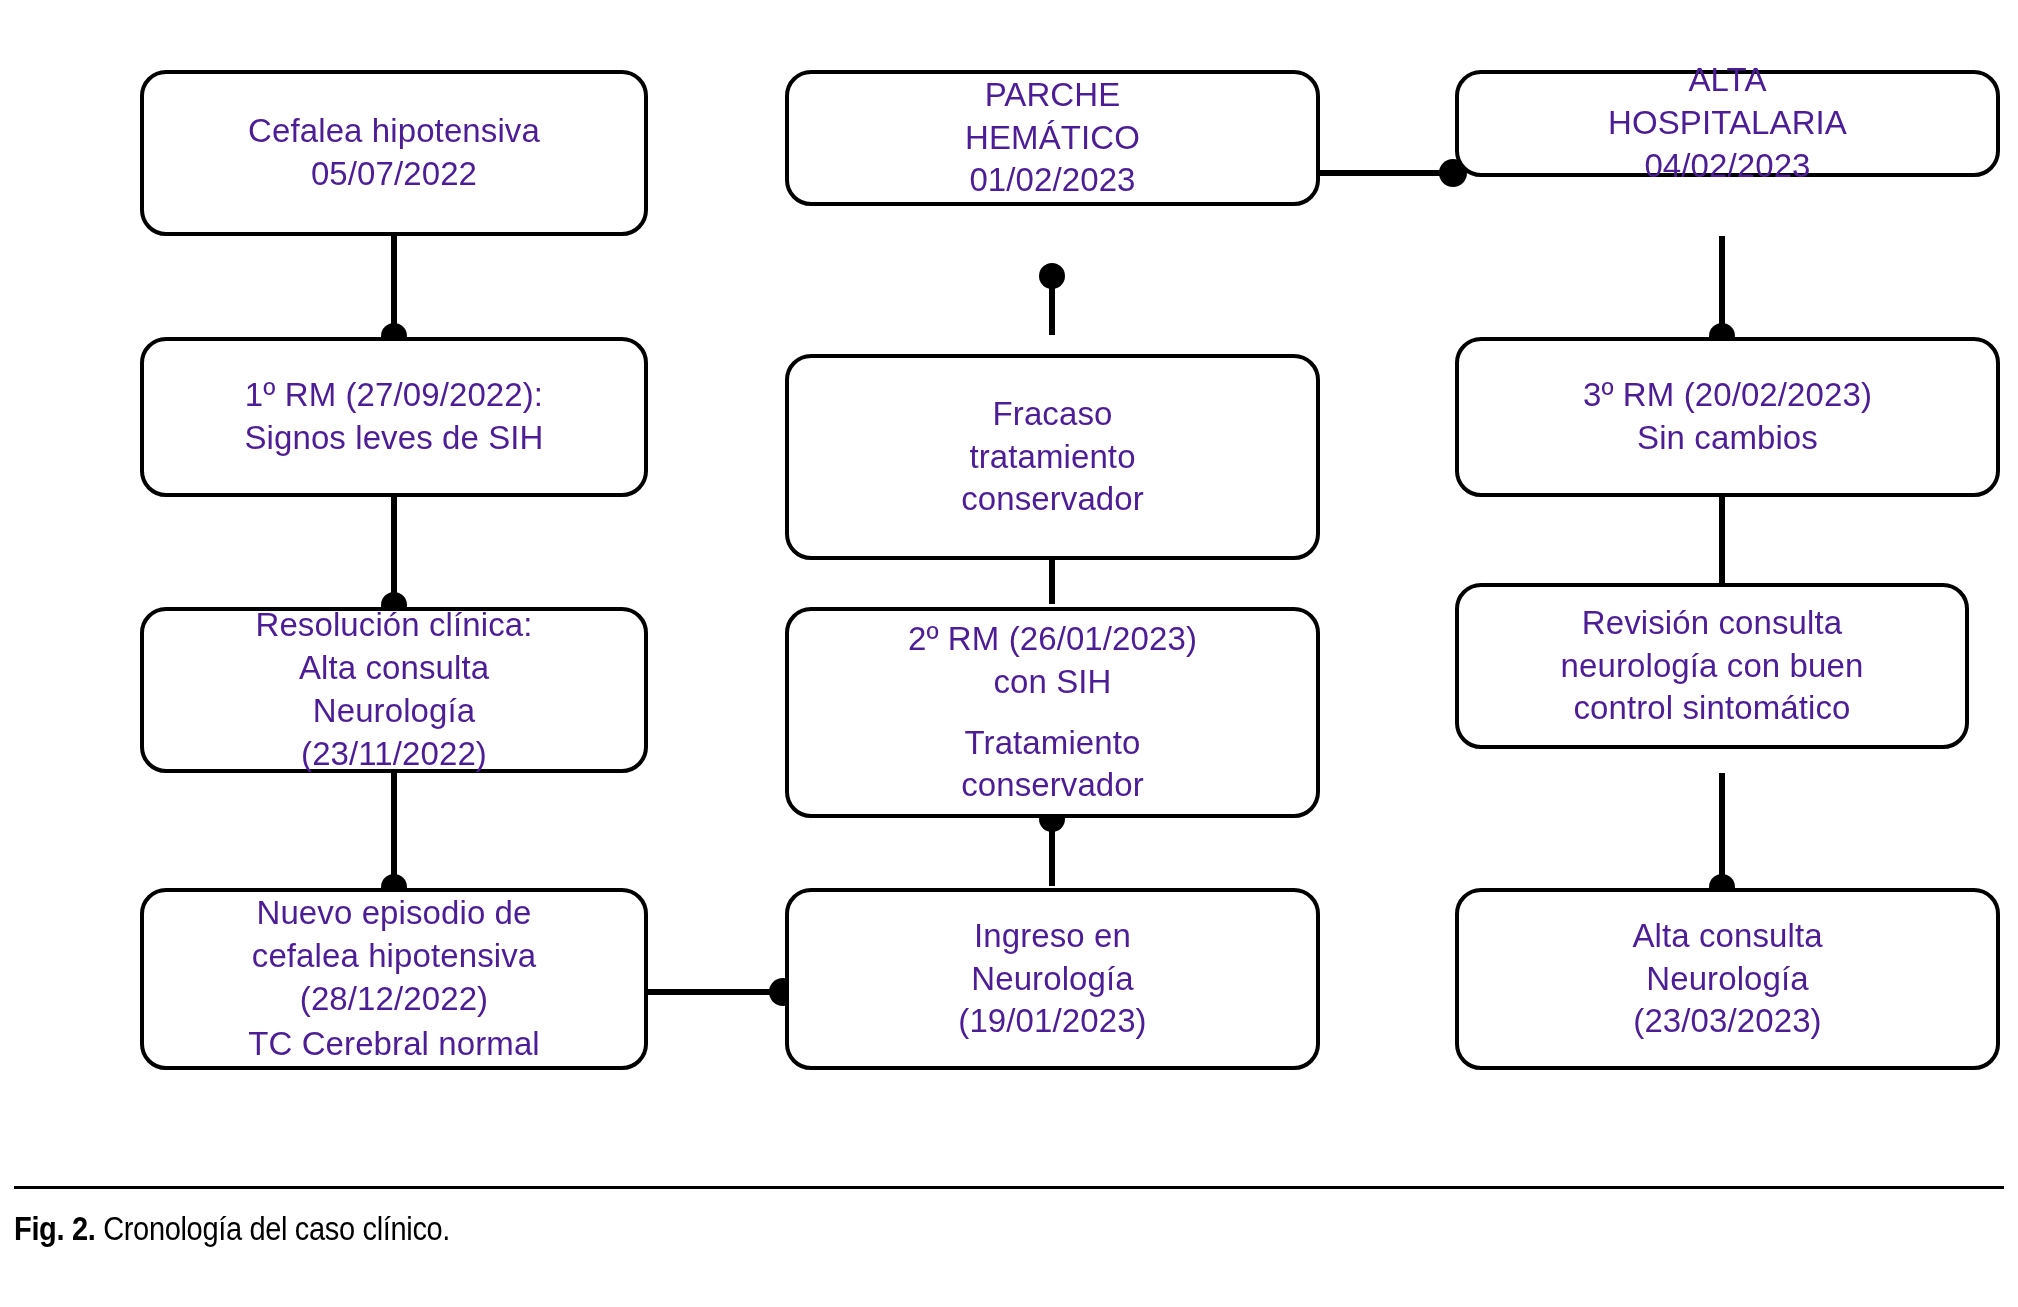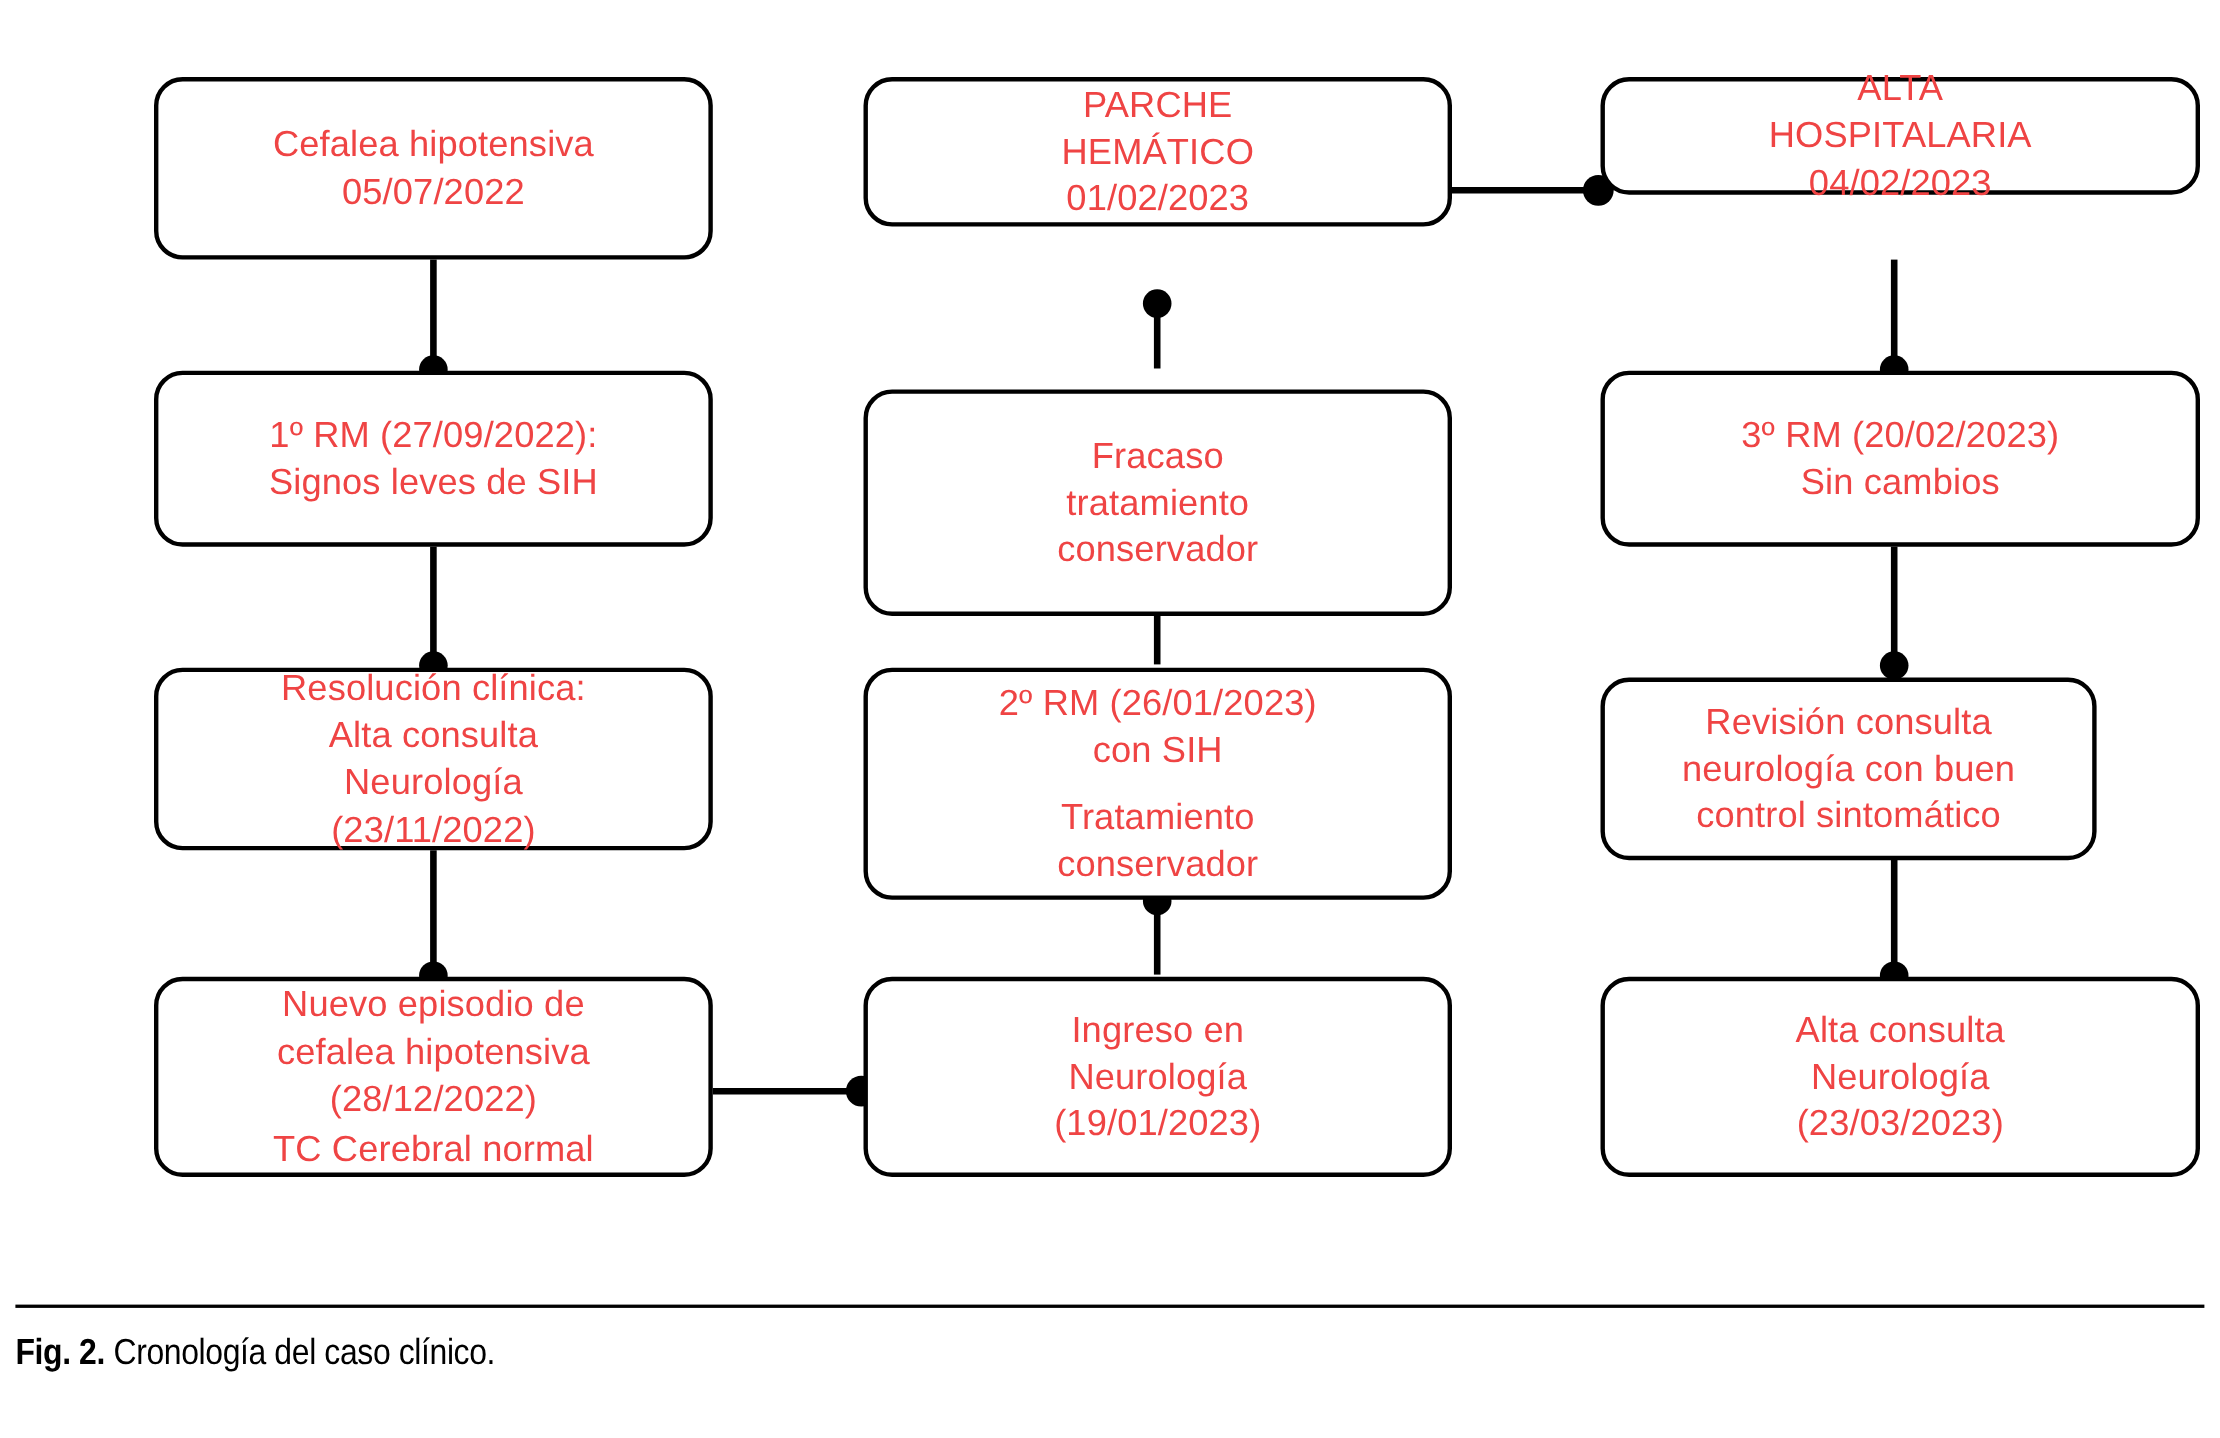--- a/index.html
+++ b/index.html
@@ -32,21 +32,21 @@
     border-radius: 26px;
     background: #ffffff;
     display: flex;
     flex-direction: column;
     align-items: center;
     justify-content: center;
     text-align: center;
     font-size: 33px;
     line-height: 1.30;
     letter-spacing: 0.1px;
-    color: #ef4444;
+    color: #4c1d95;
   }
   .node .ln {
     display: block;
     white-space: nowrap;
   }
   .node .gap {
     height: 18px;
   }
   .caption-rule {
     position: absolute;
@@ -191,21 +191,21 @@
     <span class="ln">ALTA</span>
     <span class="ln">HOSPITALARIA</span>
     <span class="ln">04/02/2023</span>
   </div>
 
   <div class="node" style="left:1455px; top:337px; width:545px; height:160px;">
     <span class="ln">3º RM (20/02/2023)</span>
     <span class="ln">Sin cambios</span>
   </div>
 
-  <div class="node" style="left:1455px; top:616px; width:451px; height:166px;">
+  <div class="node" style="left:1455px; top:583px; width:514px; height:166px;">
     <span class="ln">Revisión consulta</span>
     <span class="ln">neurología con buen</span>
     <span class="ln">control sintomático</span>
   </div>
 
   <div class="node" style="left:1455px; top:888px; width:545px; height:182px;">
     <span class="ln">Alta consulta</span>
     <span class="ln">Neurología</span>
     <span class="ln">(23/03/2023)</span>
   </div>

